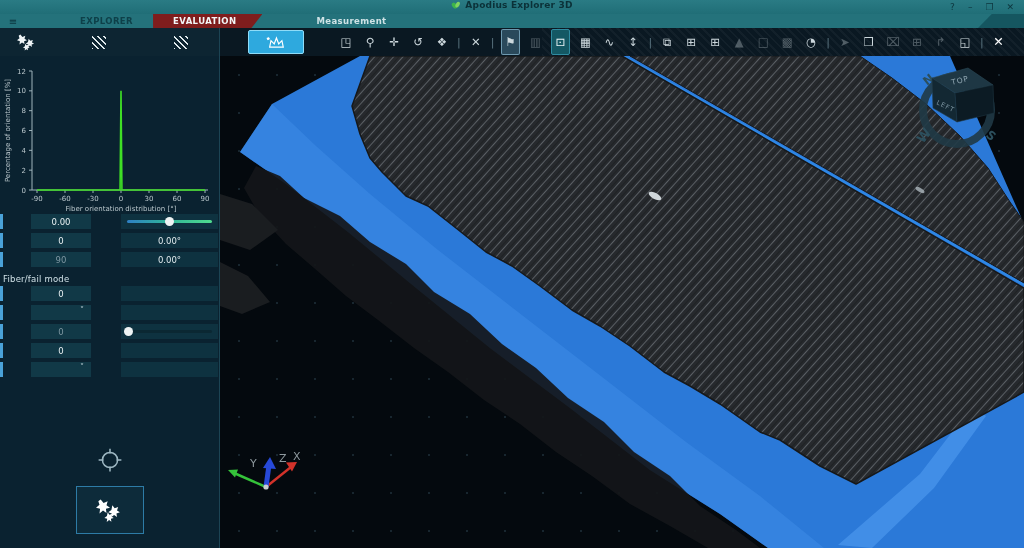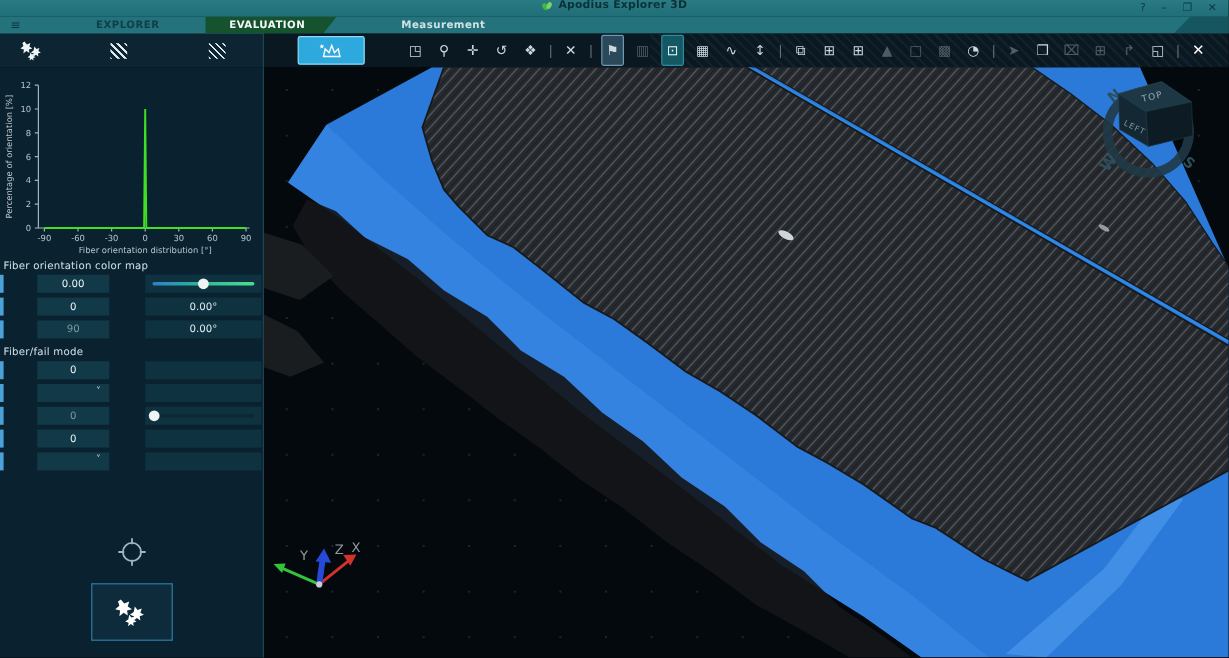--- a/index.html
+++ b/index.html
@@ -7,21 +7,21 @@
   .titlebar{height:14px;background:linear-gradient(180deg,#2a7b84,#206e77);display:flex;align-items:flex-start;position:relative;}
   .titlebar .center{position:absolute;left:0;right:0;display:flex;justify-content:center;align-items:center;gap:4px;}
   .titlebar .title{font-size:9px;color:#0b3138;font-weight:bold;letter-spacing:.2px;}
   .win-controls{margin-left:auto;display:flex;gap:13px;padding-right:10px;z-index:2;}
   .win-controls span{font-size:9px;line-height:14px;color:#0d353d;cursor:default;}
   .tabbar{height:14px;background:#24727b;display:flex;align-items:stretch;position:relative;}
   .tabbar .wedge{position:absolute;right:0;top:0;bottom:0;width:46px;background:#155660;clip-path:polygon(30% 0,100% 0,100% 100%,0 100%);}
   .menu-icon{width:26px;display:flex;align-items:center;justify-content:center;color:#0c343c;font-size:10px;}
   .tab{display:flex;align-items:center;font-size:8.5px;letter-spacing:.4px;padding:0 20px;color:#10414a;font-weight:bold;}
   .tab.explorer{margin-left:34px;color:#0e4049;}
-  .tab.active{background:#14532d;color:#f2f7f8;margin-left:18px;padding:0 26px 0 20px;
+  .tab.active{background:#7f1d1d;color:#f2f7f8;padding:0 26px 0 20px;
     clip-path:polygon(0 0,100% 0,calc(100% - 11px) 100%,0 100%);}
   .tab.measure{margin-left:34px;color:#cfe3e6;}
   .topstrip{height:28px;display:flex;}
   .sidebar-tools{width:220px;background:#0d2532;border-right:1px solid #1c4454;display:flex;align-items:center;box-sizing:border-box;}
   .tool{display:flex;align-items:center;justify-content:center;color:#eef4f6;}
   .tool svg{display:block;}
   .hatch{width:14px;height:13px;background:repeating-linear-gradient(45deg,#dfe9ec 0 1.4px,transparent 1.4px 4.2px);}
   .vp-toolbar{flex:1;background:#0a1822;display:flex;align-items:center;position:relative;overflow:hidden;}
   .vp-toolbar::after{content:"";position:absolute;left:40%;right:0;top:0;bottom:0;pointer-events:none;
     background:repeating-linear-gradient(45deg,rgba(130,140,148,.07) 0 2px,transparent 2px 6px);}
@@ -208,21 +208,20 @@
         <text x="149" y="145" fill="#b9c6cb" font-size="7" text-anchor="middle">30</text>
         <line x1="177" y1="134" x2="177" y2="137" stroke="#9fb4bb" stroke-width="1"></line>
         <text x="177" y="145" fill="#b9c6cb" font-size="7" text-anchor="middle">60</text>
         <line x1="205" y1="134" x2="205" y2="137" stroke="#9fb4bb" stroke-width="1"></line>
         <text x="205" y="145" fill="#b9c6cb" font-size="7" text-anchor="middle">90</text>
         <polyline points="37,134 120.06666666666666,134 121,34.83333333333333 121.93333333333334,134 205,134" fill="none" stroke="#3fdf25" stroke-width="1.6"></polyline>
         <text x="121" y="155" fill="#b9c6cb" font-size="7" text-anchor="middle">Fiber orientation distribution [°]</text>
         <text x="10" y="74.5" fill="#b9c6cb" font-size="7" text-anchor="middle" transform="rotate(-90 10 74.5)">Percentage of orientation  [%]</text>
       </svg>
     <div id="sections">
-        <div class="sec-label">Fiber orientation color map</div>
         <div class="row">
           <span class="accent"></span>
           <div class="cell-input">0.00</div>
           <div class="cell-right">
             <div class="sl-track gradient"></div>
             <div class="sl-thumb" style="left: calc(50% + 0px);"></div>
           </div>
         </div>
         <div class="row">
           <span class="accent"></span>

